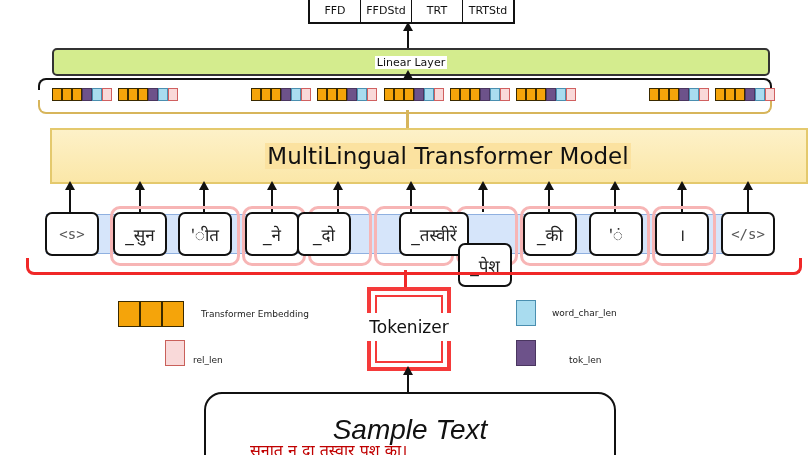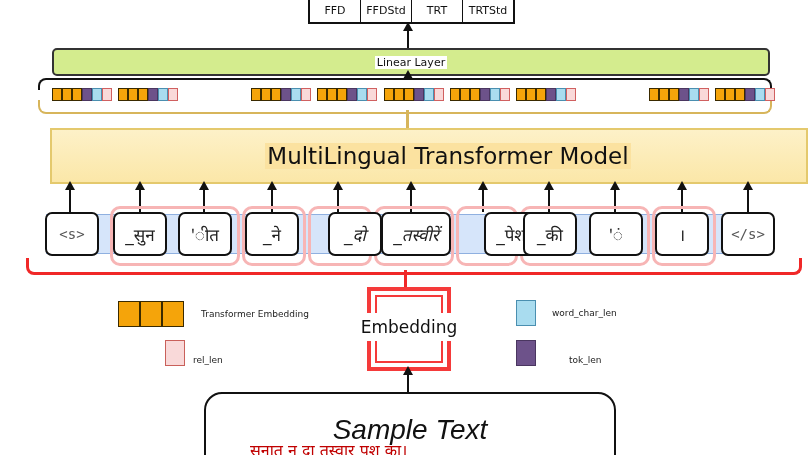--- a/index.html
+++ b/index.html
@@ -163,34 +163,34 @@
 <div class="abs word-hl" style="left:308px;width:58px;"></div>
 <div class="abs word-hl" style="left:374px;width:74px;"></div>
 <div class="abs word-hl" style="left:456px;width:56px;"></div>
 <div class="abs word-hl" style="left:520px;width:124px;"></div>
 <div class="abs word-hl" style="left:652px;width:58px;"></div>
 
 <div class="abs token special" style="left:45px;width:50px;">&lt;s&gt;</div>
 <div class="abs token" style="left:113px;width:50px;">_सुन</div>
 <div class="abs token" style="left:178px;width:50px;">'ीत</div>
 <div class="abs token" style="left:245px;width:50px;">_ने</div>
-<div class="abs token" style="left:328px;width:50px;font-style:italic;">_दो</div>
-<div class="abs token" style="left:381px;width:66px;font-style:italic;">_तस्वीरें</div>
-<div class="abs token" style="left:484px;width:50px;">_पेश</div>
+<div class="abs token" style="left:297px;width:50px;">_दो</div>
+<div class="abs token" style="left:399px;width:66px;">_तस्वीरें</div>
+<div class="abs token" style="left:458px;width:50px;margin-top:31px;">_पेश</div>
 <div class="abs token" style="left:523px;width:50px;">_की</div>
 <div class="abs token" style="left:589px;width:50px;">'ं</div>
 <div class="abs token" style="left:655px;width:50px;">।</div>
 <div class="abs token special" style="left:721px;width:50px;">&lt;/s&gt;</div>
 
 <div class="abs red-brace"></div>
 <div class="abs red-stem"></div>
 
 <div class="abs tok-outer"></div>
 <div class="abs tok-inner"></div>
-<div class="abs tok-label">Embedding</div>
+<div class="abs tok-label">Tokenizer</div>
 <div class="abs arrow" style="left:407px;top:368px;height:24px;"></div>
 
 <div class="abs lg-emb">
     <div></div>
     <div></div>
     <div></div>
   </div>
 <div class="abs lg-text" style="left:189px;top:309px;margin-left:12px;">Transformer Embedding</div>
 <div class="abs lg-sq" style="left:165px;top:340px;background:#f9d9d9;border:1.5px solid #c9605a;"></div>
 <div class="abs lg-text" style="left:193px;top:355px;">rel_len</div>

